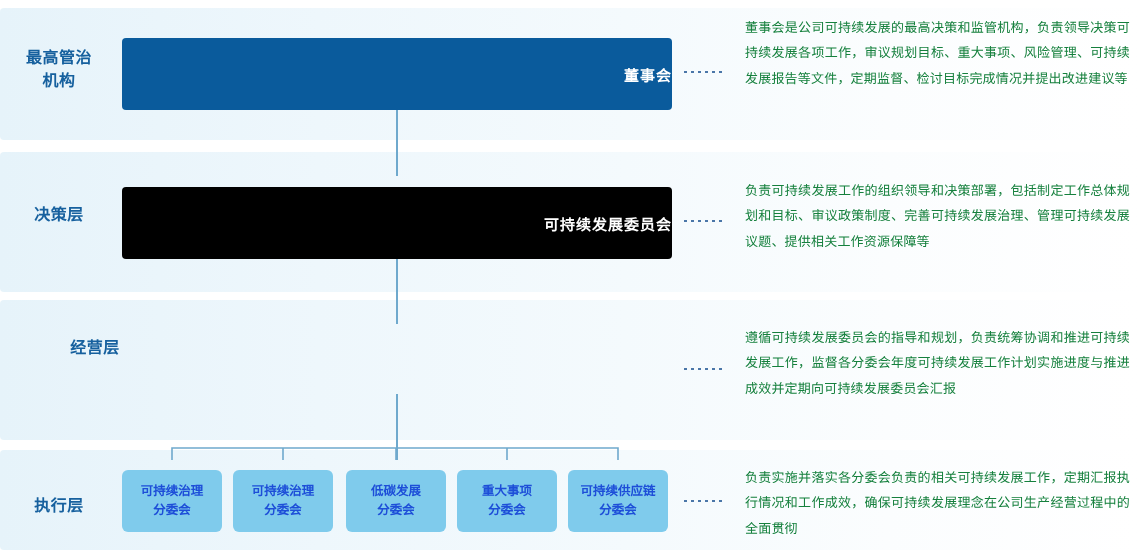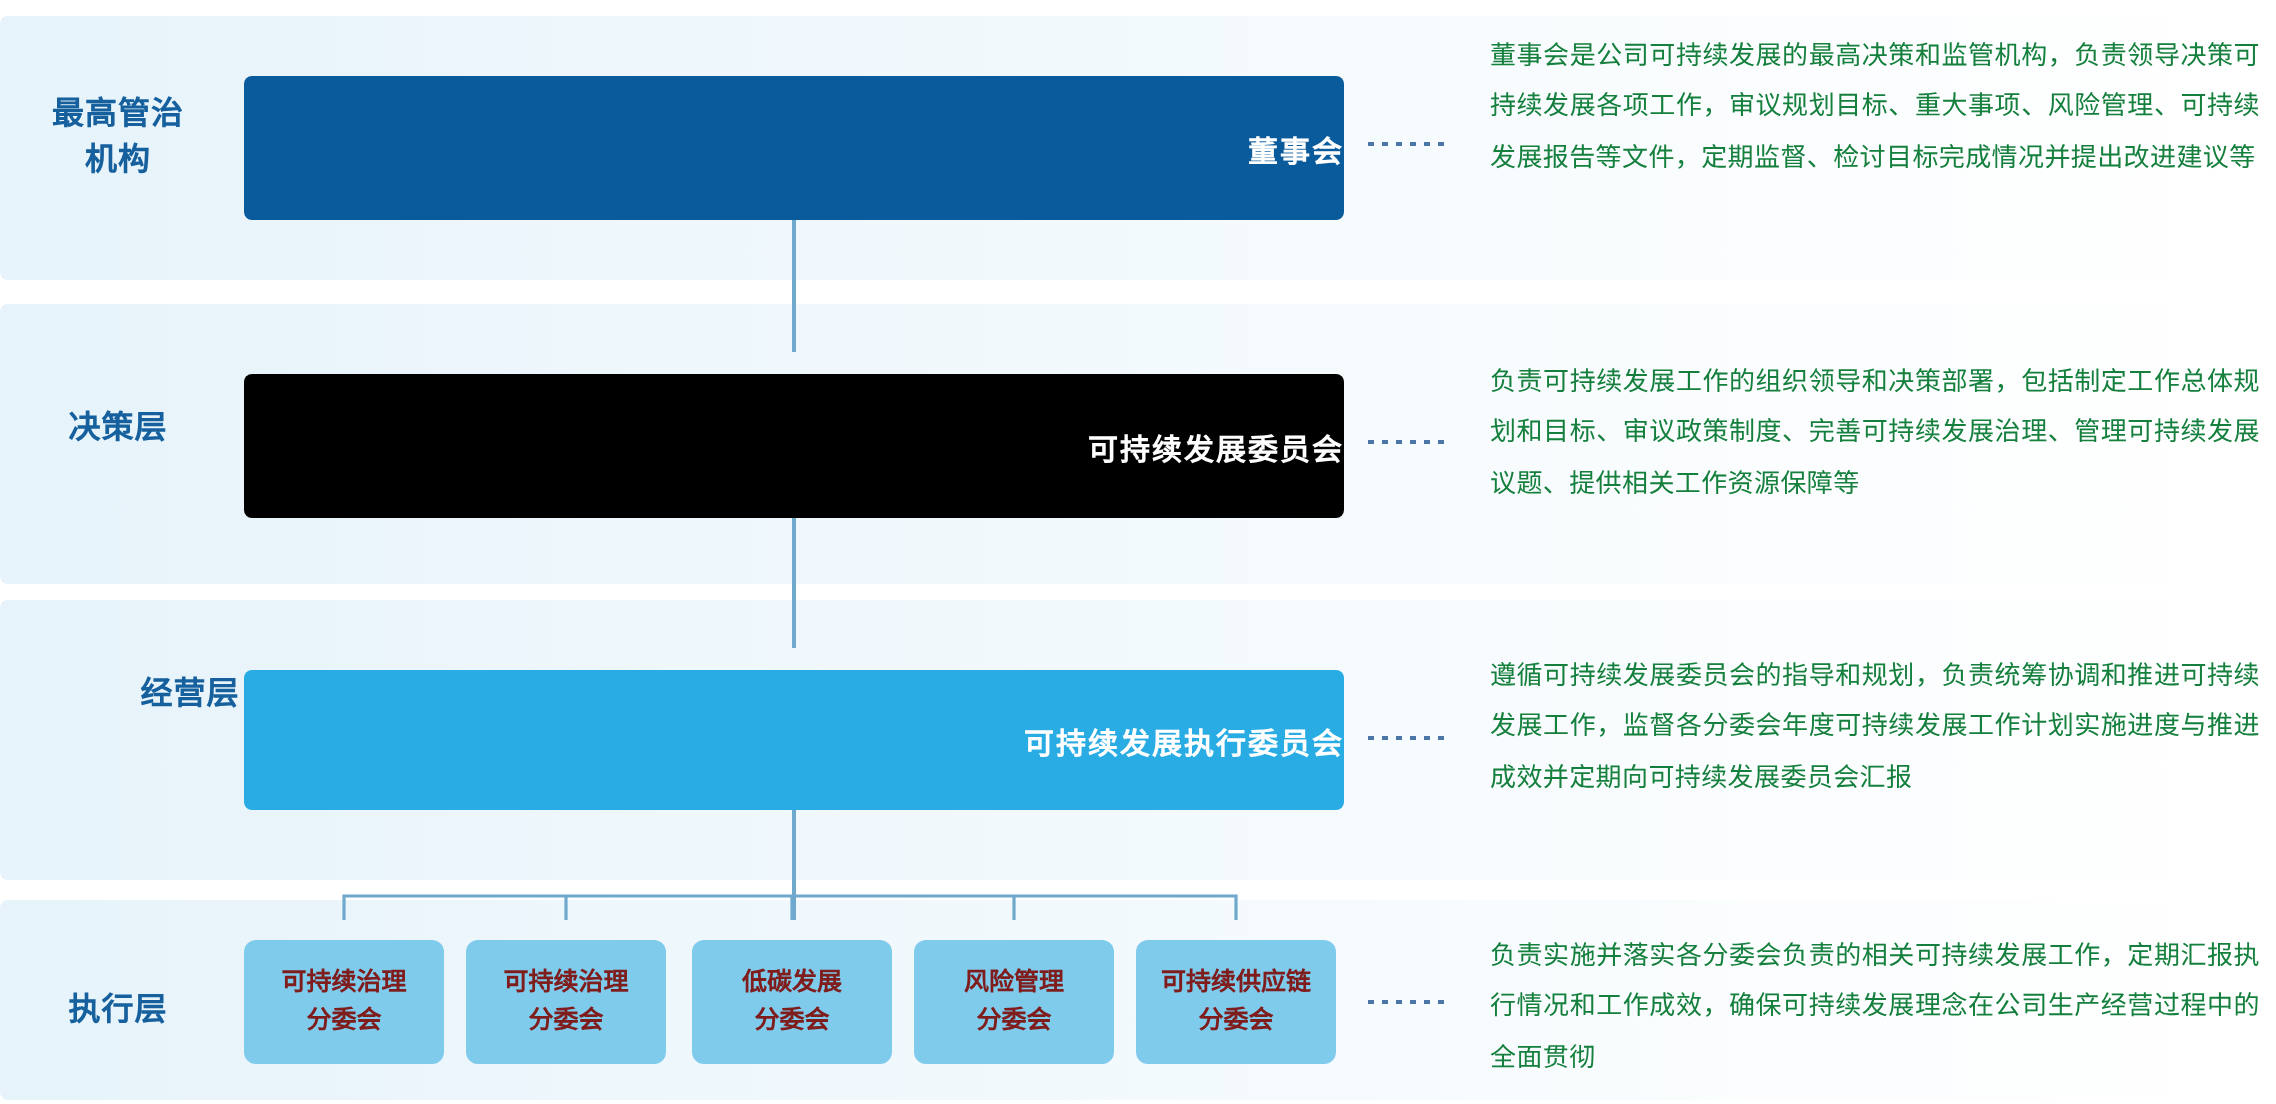--- a/index.html
+++ b/index.html
@@ -85,21 +85,21 @@
   }
 
   
   .subnode {
     position: absolute;
     top: 470px;
     width: 100px;
     height: 62px;
     background: #7fcbec;
     border-radius: 6px;
-    color: #7f1d1d;
+    color: #1d4ed8;
     font-size: 12.5px;
     font-weight: 700;
     line-height: 1.55;
     display: flex;
     align-items: center;
     justify-content: center;
     text-align: center;
     box-sizing: border-box;
   }
 
@@ -158,23 +158,20 @@
   <div class="desc" style="top:15px;">董事会是公司可持续发展的最高决策和监管机构，负责领导决策可持续发展各项工作，审议规划目标、重大事项、风险管理、可持续发展报告等文件，定期监督、检讨目标完成情况并提出改进建议等</div>
 
   <div class="stage-label" style="top:203px;">决策层</div>
   <div class="node lvl1" style="top:187px;">
     <span>可持续发展委员会</span>
   </div>
   <div class="leader" style="top:220px;"></div>
   <div class="desc" style="top:178px;">负责可持续发展工作的组织领导和决策部署，包括制定工作总体规划和目标、审议政策制度、完善可持续发展治理、管理可持续发展议题、提供相关工作资源保障等</div>
 
   <div class="stage-label" style="top:336px;padding-left:36px;">经营层</div>
-  <div class="node lvl2" style="top:335px;">
-    <span>可持续发展执行委员会</span>
-  </div>
   <div class="leader" style="top:368px;"></div>
   <div class="desc" style="top:325px;">遵循可持续发展委员会的指导和规划，负责统筹协调和推进可持续发展工作，监督各分委会年度可持续发展工作计划实施进度与推进成效并定期向可持续发展委员会汇报</div>
 
   <div class="stage-label" style="top:494px;">执行层</div>
 
   <div class="subnode" style="left:122px;">
     <div>
       <span>可持续治理</span><br>
       <span>分委会</span>
     </div>
@@ -189,21 +186,21 @@
 
   <div class="subnode" style="left:346px;">
     <div>
       <span>低碳发展</span><br>
       <span>分委会</span>
     </div>
   </div>
 
   <div class="subnode" style="left:457px;">
     <div>
-      <span>风险管理</span><br>
+      <span>重大事项</span><br>
       <span>分委会</span>
     </div>
   </div>
 
   <div class="subnode" style="left:568px;">
     <div>
       <span>可持续供应链</span><br>
       <span>分委会</span>
     </div>
   </div>

